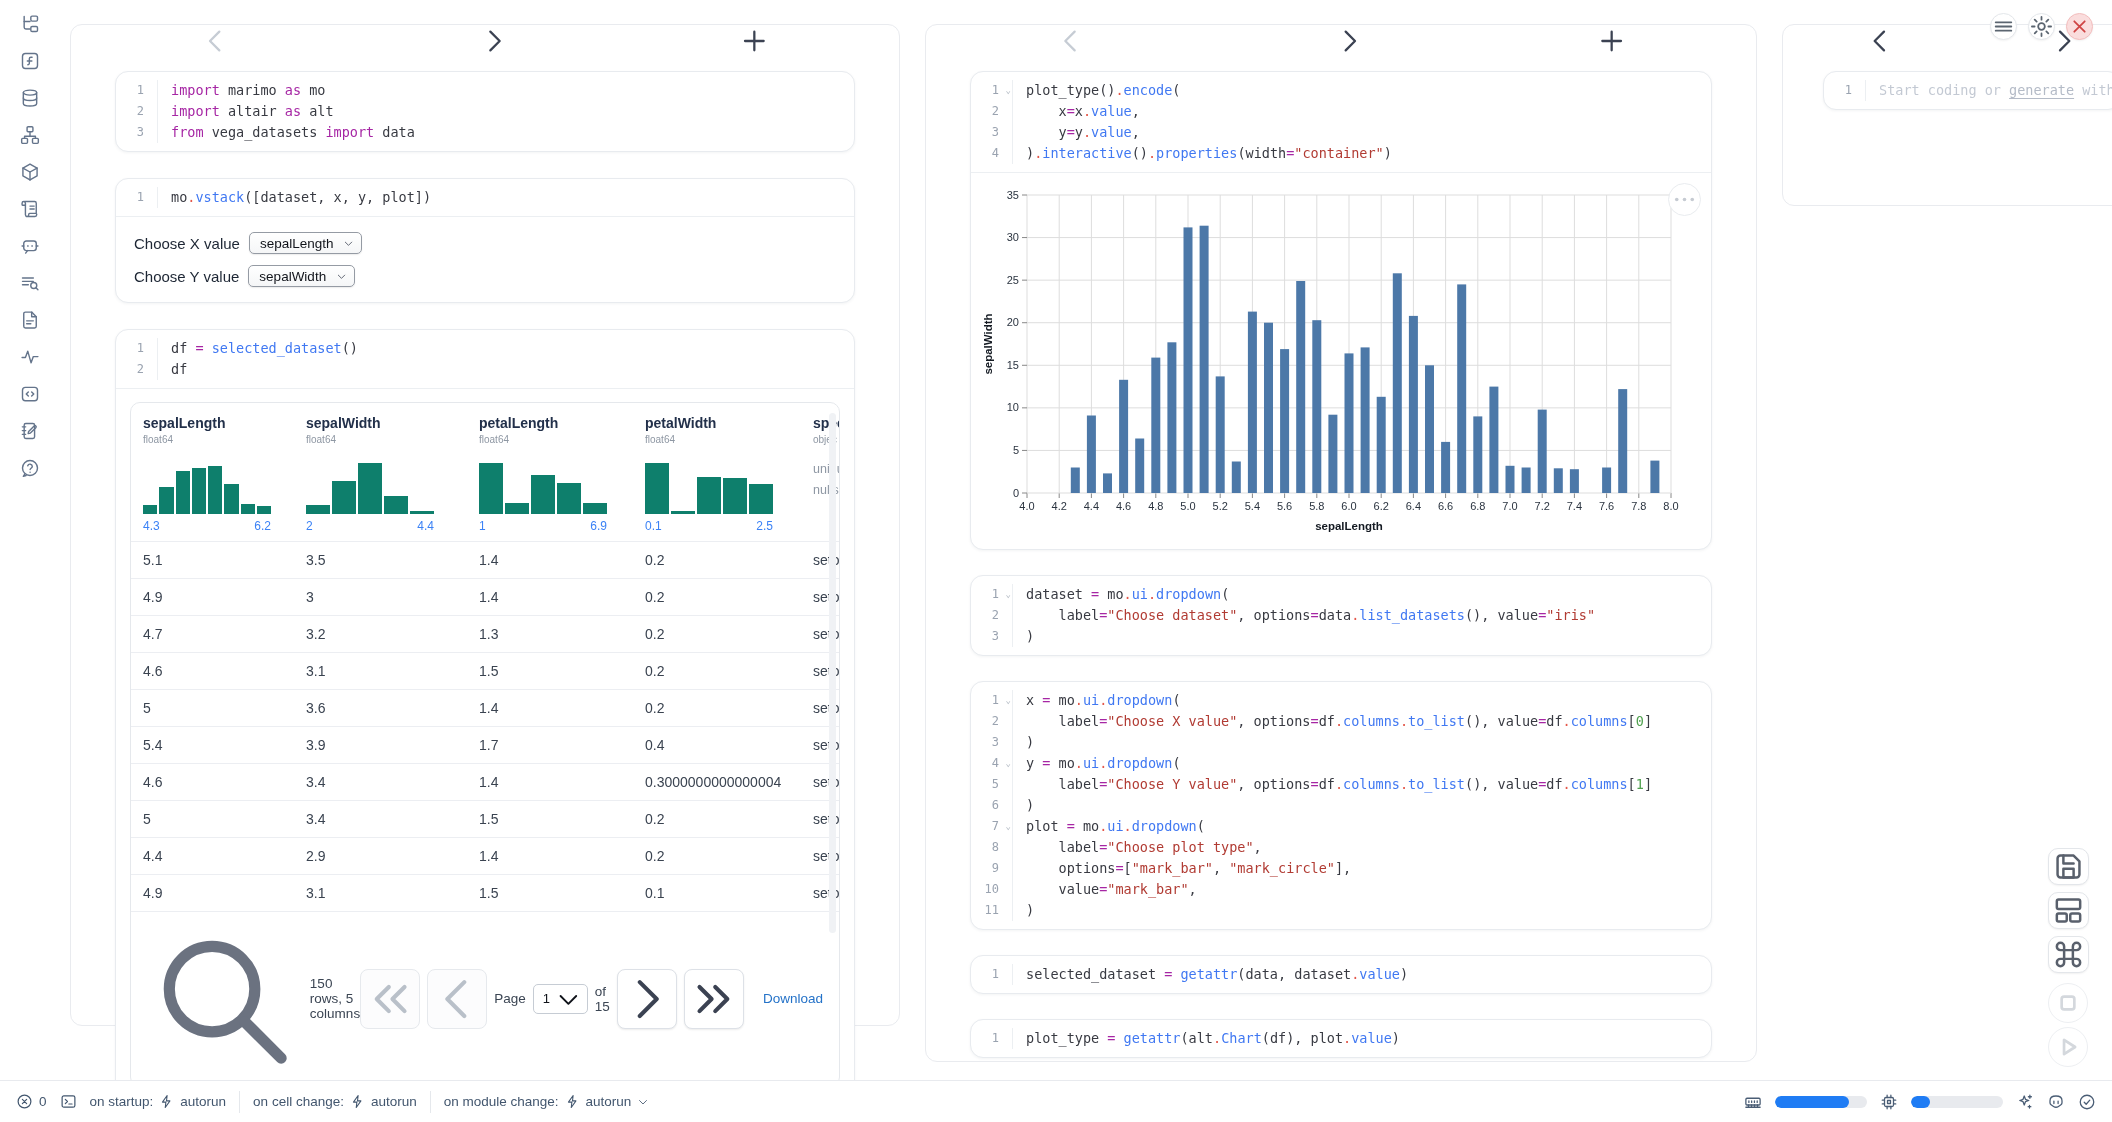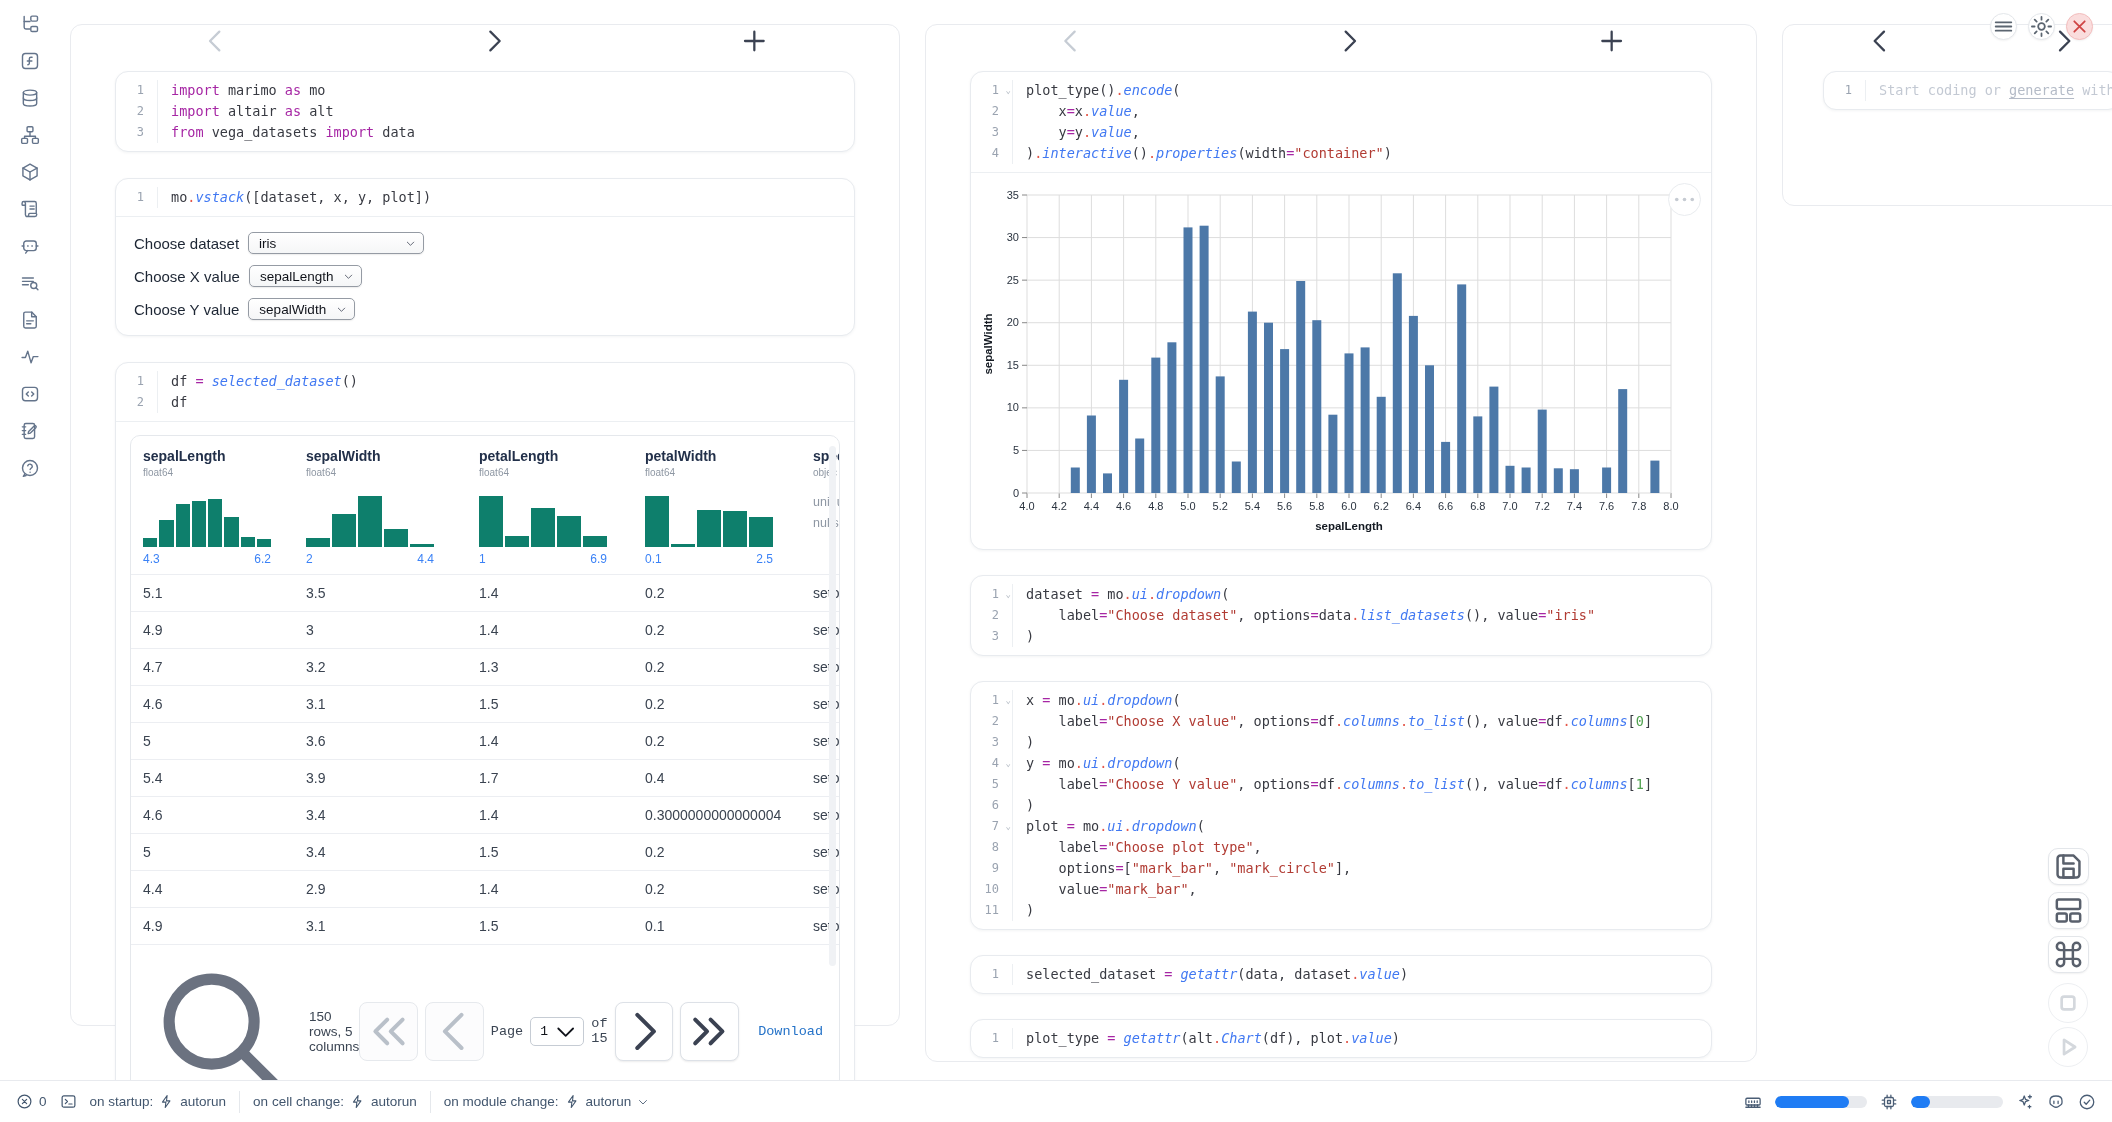--- a/index.html
+++ b/index.html
@@ -27,21 +27,21 @@
   .cell{border:1px solid #e8ebef;border-radius:13px;box-shadow:0 1px 3px rgba(20,30,50,.05);
     background:#fff;overflow:hidden;}
   
   .code{padding:8px 0;}
   .cl{display:flex;align-items:stretch;font-family:"DejaVu Sans Mono",monospace;
     font-size:13.5px;line-height:21px;color:#383a42;}
   .ln{flex:0 0 42px;text-align:right;padding-right:13px;color:#9aa3b0;
     border-right:1px solid #eceff2;font-size:12px;position:relative;}
   .fold{position:absolute;right:1px;top:0;font-size:9px;color:#aeb6c0;font-style:normal;}
   .src{padding-left:13px;white-space:pre;}
-  .tk-k{color:#a626a4;}.tk-f{color:#4078f2;font-style:italic;}.tk-d{color:#e45649;}
+  .tk-k{color:#a626a4;}.tk-f{color:#4078f2;}.tk-d{color:#e45649;}
   .tk-s{color:#b13b33;}.tk-n{color:#50a14f;}.tk-p{color:#383a42;}
   .cell-output{border-top:1px solid #eceff2;}
   
   .dd-out{padding:15px 18px;display:flex;flex-direction:column;gap:11px;}
   .dd-row{display:flex;align-items:center;gap:9px;font-size:15px;color:#1d2634;}
   .select{display:inline-flex;align-items:center;justify-content:space-between;gap:10px;
     border:1px solid #959ba4;border-radius:5px;padding:2.5px 7px 2.5px 10px;font-size:13.5px;
     color:#10131a;background:linear-gradient(#fff,#f5f6f7);box-shadow:0 1px 1.5px rgba(0,0,0,.08);cursor:pointer;}
   .select svg{width:11px;height:11px;color:#3b4252;flex:none;}
   .select.wide{width:176px;}
@@ -56,21 +56,21 @@
   .hist i{flex:1;background:var(--hist,#0e7f6c);display:block;}
   .minmax{display:flex;justify-content:space-between;color:#3b82f6;font-size:12px;margin-top:5px;width:128px;}
   .cstats{margin-top:14px;font-size:12.5px;color:#8e97a3;line-height:1.7;white-space:nowrap;}
   .tr{border-top:1px solid #eceef2;}
   .td{padding:10px 12px;font-size:14px;color:#3a4350;white-space:nowrap;overflow:hidden;}
   .td-last{text-align:right;padding-right:12px;}
   .vtrack{position:absolute;top:10px;right:3px;width:7px;height:520px;background:#f0f2f5;border-radius:4px;}
   .tfoot{display:flex;align-items:center;padding:8px 12px;border-top:1px solid #eceef2;
     font-size:13.5px;color:#3b4553;}
   .tfoot .sum{margin-left:9px;}
-  .tfoot .right{margin-left:auto;display:flex;align-items:center;gap:7px;font-family:Liberation Mono, monospace;}
+  .tfoot .right{margin-left:auto;display:flex;align-items:center;gap:7px;}
   .pgbtn{width:27px;height:27px;border-radius:8px;display:flex;align-items:center;justify-content:center;
     border:1px solid #e6e9ed;background:#fcfcfd;color:#b9c0c9;cursor:pointer;}
   .pgbtn.on{border:1px solid #dde1e7;background:#fff;color:#3b4252;box-shadow:0 1px 2px rgba(0,0,0,.08);}
   .pgbtn svg{width:13px;height:13px;}
   .pg-select{display:inline-flex;align-items:center;gap:5px;border:1px solid #c6ccd4;border-radius:5px;
     padding:1px 5px 1px 9px;font-size:13px;color:#10131a;background:#fff;cursor:pointer;}
   .pg-select svg{width:10px;height:10px;}
   .dl{color:#2472c8;display:inline-flex;align-items:center;gap:4px;cursor:pointer;margin-left:12px;}
   .dl svg{width:11px;height:11px;}
   .searchi{width:16px;height:16px;color:#6b7280;}
@@ -248,29 +248,20 @@
         </div>
     </div>
     <div class="cell">
       <div class="code">
           <div class="cl">
             <span class="ln">1</span>
             <span class="src"><span class="tk-p">mo</span><span class="tk-d">.</span><span class="tk-f">vstack</span><span class="tk-p">([dataset, x, y, plot])</span></span>
           </div>
         </div>
       <div class="cell-output dd-out">
-          <div class="dd-row">
-            <span class="dd-label">Choose dataset</span>
-            <span class="select wide">
-              <span>iris</span>
-              <svg viewBox="0 0 24 24" fill="none" stroke="currentColor" stroke-width="1.7" stroke-linecap="round" stroke-linejoin="round" style="width: 11px; height: 11px; display: block;">
-                <path d="M5 9l7 7 7-7"></path>
-              </svg>
-            </span>
-          </div>
           <div class="dd-row">
             <span class="dd-label">Choose X value</span>
             <span class="select">
               <span>sepalLength</span>
               <svg viewBox="0 0 24 24" fill="none" stroke="currentColor" stroke-width="1.7" stroke-linecap="round" stroke-linejoin="round" style="width: 11px; height: 11px; display: block;">
                 <path d="M5 9l7 7 7-7"></path>
               </svg>
             </span>
           </div>
           <div class="dd-row">

